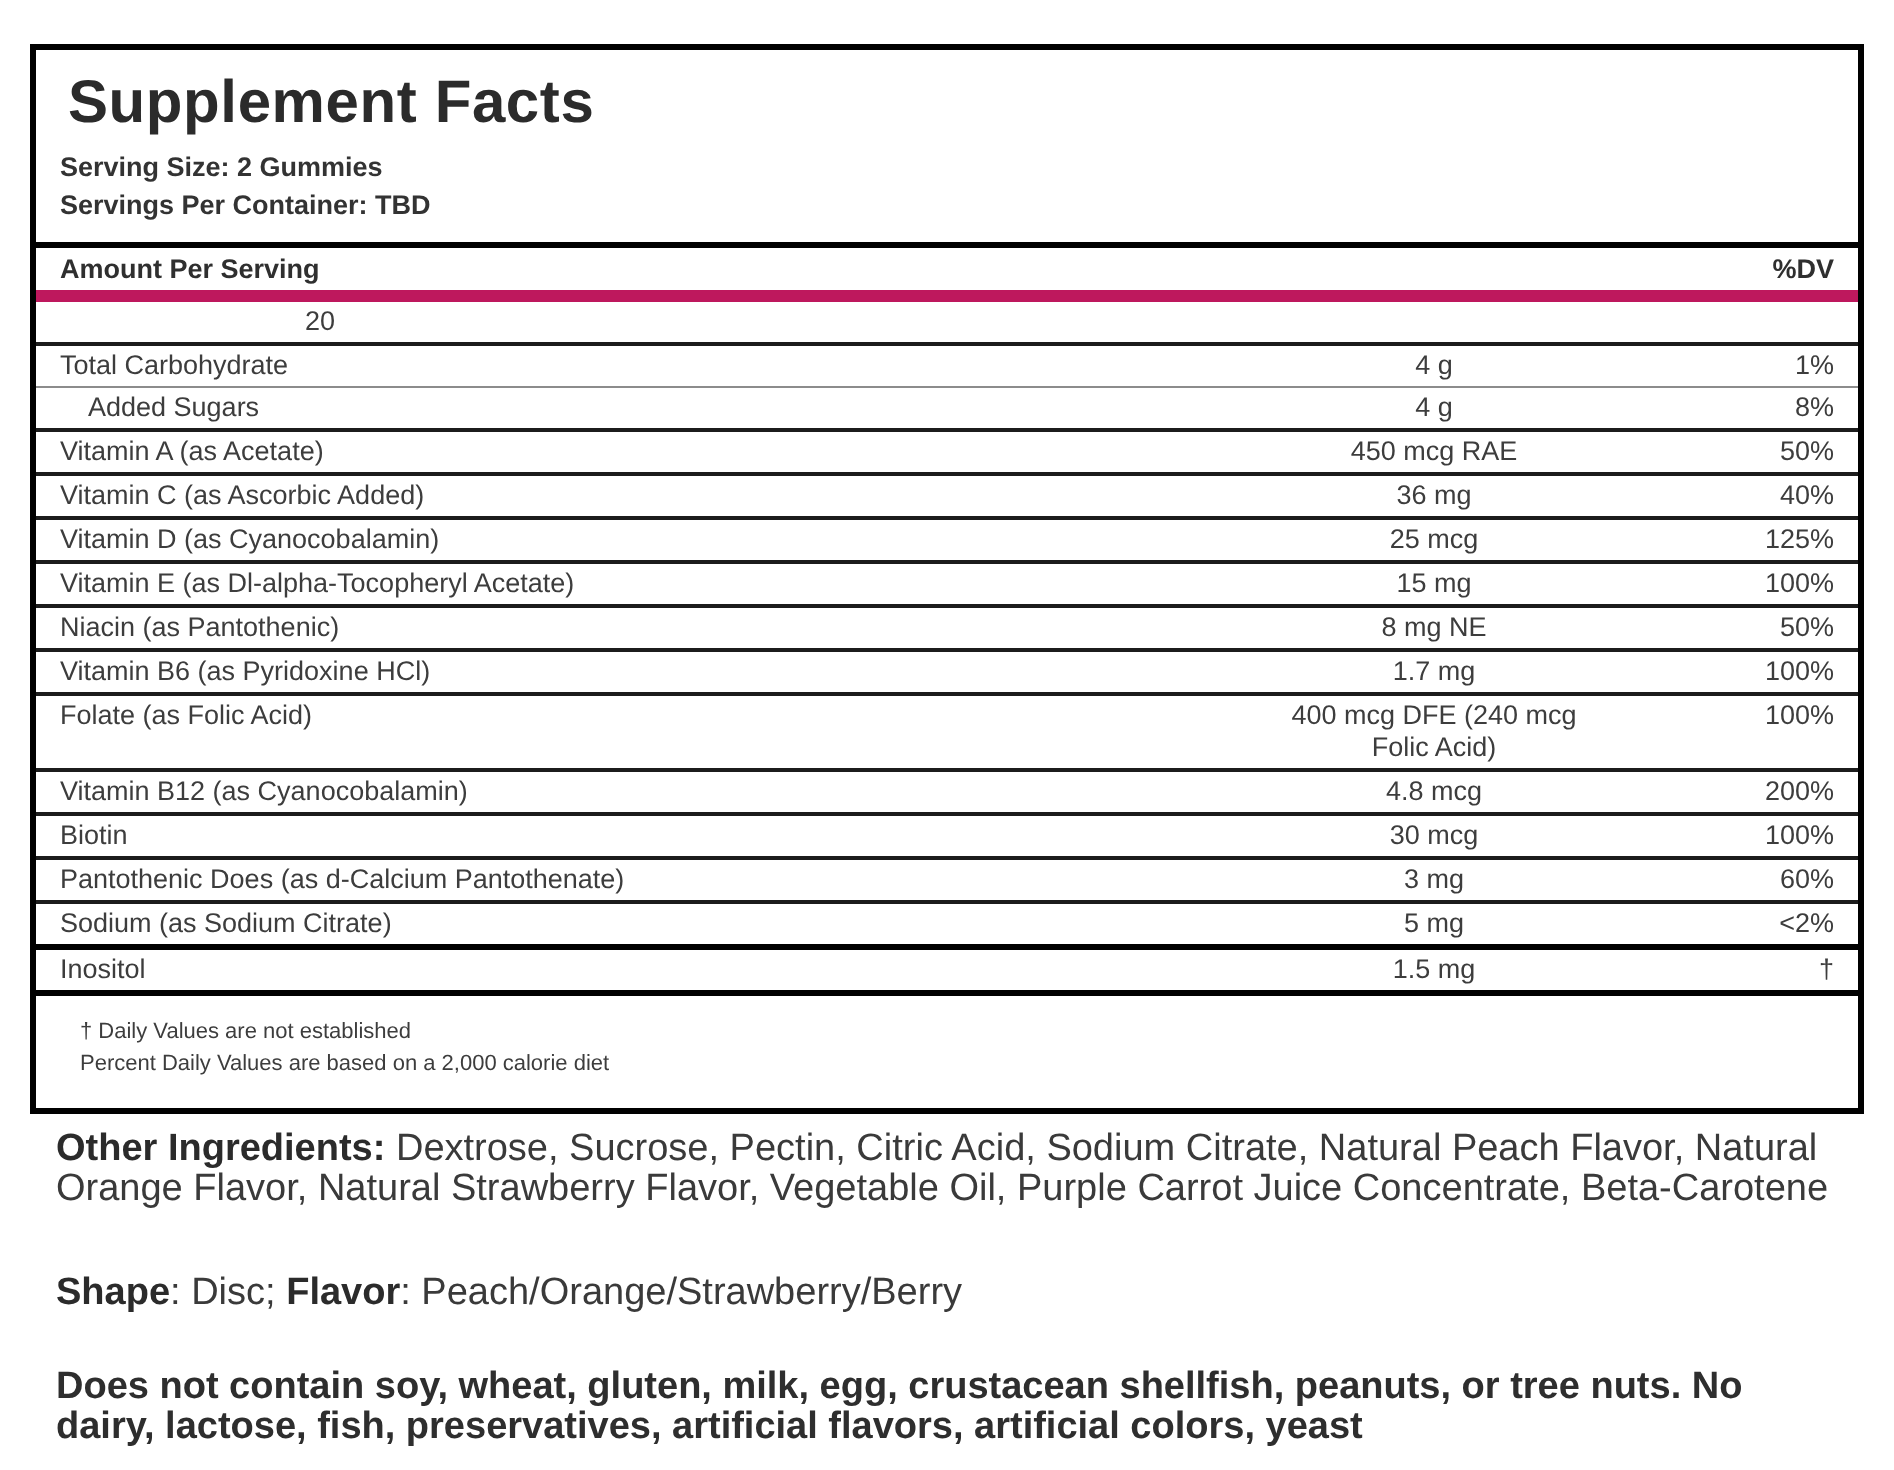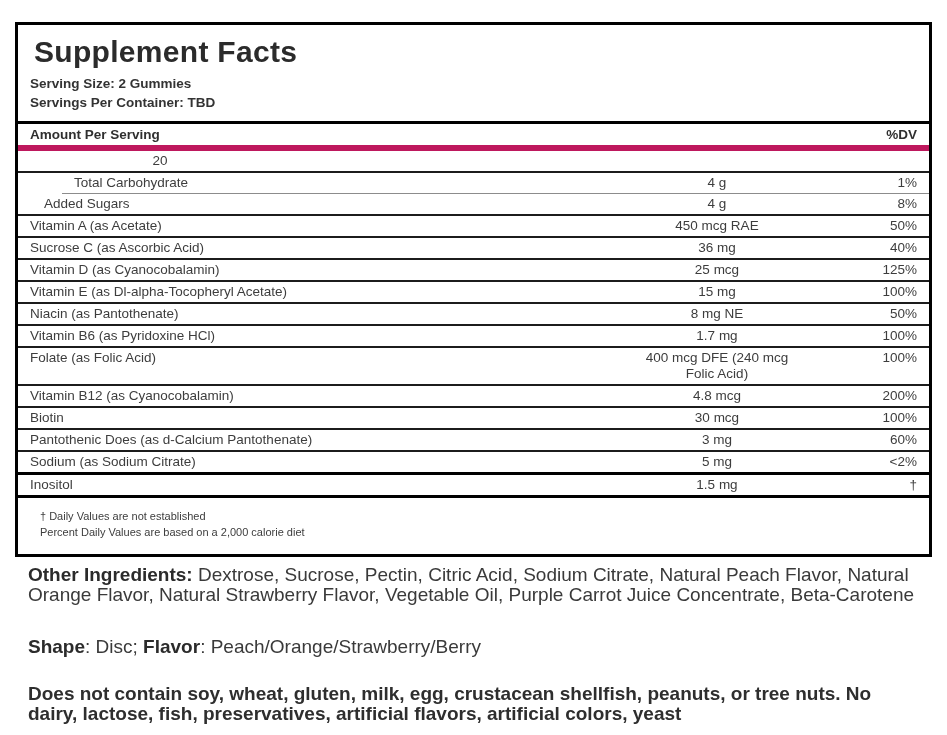--- a/index.html
+++ b/index.html
@@ -18,21 +18,21 @@
     color:#2b2b2b; letter-spacing:0.3px;
   }
   .serving-line { font-size:13.5px; font-weight:bold; color:#333; line-height:19px; }
   .colhead {
     display:flex; align-items:center; padding:3px 12px;
     border-bottom:6px solid #be185d; font-size:13.5px; font-weight:bold; color:#2f2f2f;
   }
   .colhead .left { flex:1; }
   .colhead .right { text-align:right; }
   .row { display:flex; align-items:flex-start; padding:2px 12px; font-size:13.5px; line-height:16px; color:#3d3d3d; }
-  .row.sep-thin  { border-bottom:1px solid #8c8c8c;margin-left:44px; }
+  .row.sep-thin  { border-bottom:1px solid #8c8c8c; }
   .row.sep-med   { border-bottom:2px solid #1c1c1c; }
   .row.sep-heavy { border-bottom:3px solid #000; }
   .cell.name { flex:1; }
   .cell.name.indent { padding-left:14px; }
   .cell.amount { width:260px; text-align:center; white-space:pre-line; }
   .cell.dv { width:70px; text-align:right; }
   .footnotes { padding:10px 12px 14px 22px; font-size:11px; line-height:16px; color:#3d3d3d; }
   .below { position:absolute; left:28px; width:892px; font-size:19px; line-height:20px; color:#3a3a3a; margin:0; }
   .below b { color:#2b2b2b; }
   #other-ing { top:565px; }
@@ -68,36 +68,36 @@
         <div class="cell name indent">Added Sugars</div>
         <div class="cell amount">4 g</div>
         <div class="cell dv">8%</div>
       </div>
       <div class="row sep-med">
         <div class="cell name">Vitamin A (as Acetate)</div>
         <div class="cell amount">450 mcg RAE</div>
         <div class="cell dv">50%</div>
       </div>
       <div class="row sep-med">
-        <div class="cell name">Sucrose C (as Ascorbic Acid)</div>
+        <div class="cell name">Vitamin C (as Ascorbic Added)</div>
         <div class="cell amount">36 mg</div>
         <div class="cell dv">40%</div>
       </div>
       <div class="row sep-med">
         <div class="cell name">Vitamin D (as Cyanocobalamin)</div>
         <div class="cell amount">25 mcg</div>
         <div class="cell dv">125%</div>
       </div>
       <div class="row sep-med">
         <div class="cell name">Vitamin E (as Dl-alpha-Tocopheryl Acetate)</div>
         <div class="cell amount">15 mg</div>
         <div class="cell dv">100%</div>
       </div>
       <div class="row sep-med">
-        <div class="cell name">Niacin (as Pantothenate)</div>
+        <div class="cell name">Niacin (as Pantothenic)</div>
         <div class="cell amount">8 mg NE</div>
         <div class="cell dv">50%</div>
       </div>
       <div class="row sep-med">
         <div class="cell name">Vitamin B6 (as Pyridoxine HCl)</div>
         <div class="cell amount">1.7 mg</div>
         <div class="cell dv">100%</div>
       </div>
       <div class="row sep-med">
         <div class="cell name">Folate (as Folic Acid)</div>

